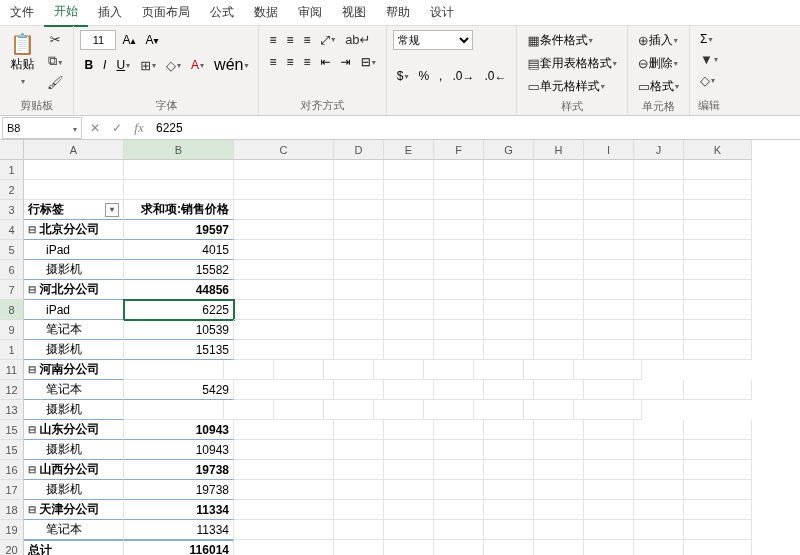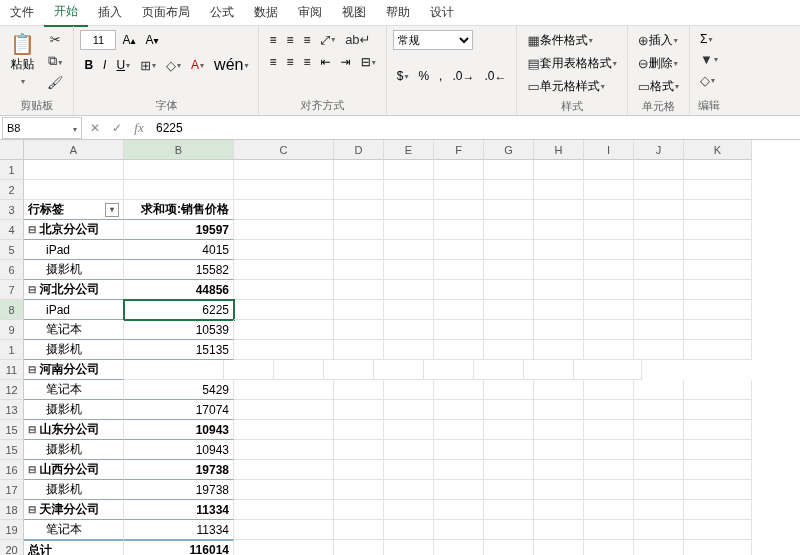--- a/index.html
+++ b/index.html
@@ -446,23 +446,20 @@
         <div class="cell" style="width: 50px;"></div>
         <div class="cell" style="width: 50px;"></div>
         <div class="cell" style="width: 50px;"></div>
         <div class="cell" style="width: 68px;"></div>
       </div>
       <div class="row">
         <div class="rowh">13</div>
         <div class="cell pivot-blue" style="width: 100px; padding-left: 22px;">
           <span>摄影机</span>
         </div>
-        <div class="cell r pivot-blue" style="width: 110px;">
-          <span>17074</span>
-        </div>
         <div class="cell" style="width: 100px;"></div>
         <div class="cell" style="width: 50px;"></div>
         <div class="cell" style="width: 50px;"></div>
         <div class="cell" style="width: 50px;"></div>
         <div class="cell" style="width: 50px;"></div>
         <div class="cell" style="width: 50px;"></div>
         <div class="cell" style="width: 50px;"></div>
         <div class="cell" style="width: 50px;"></div>
         <div class="cell" style="width: 68px;"></div>
       </div>

